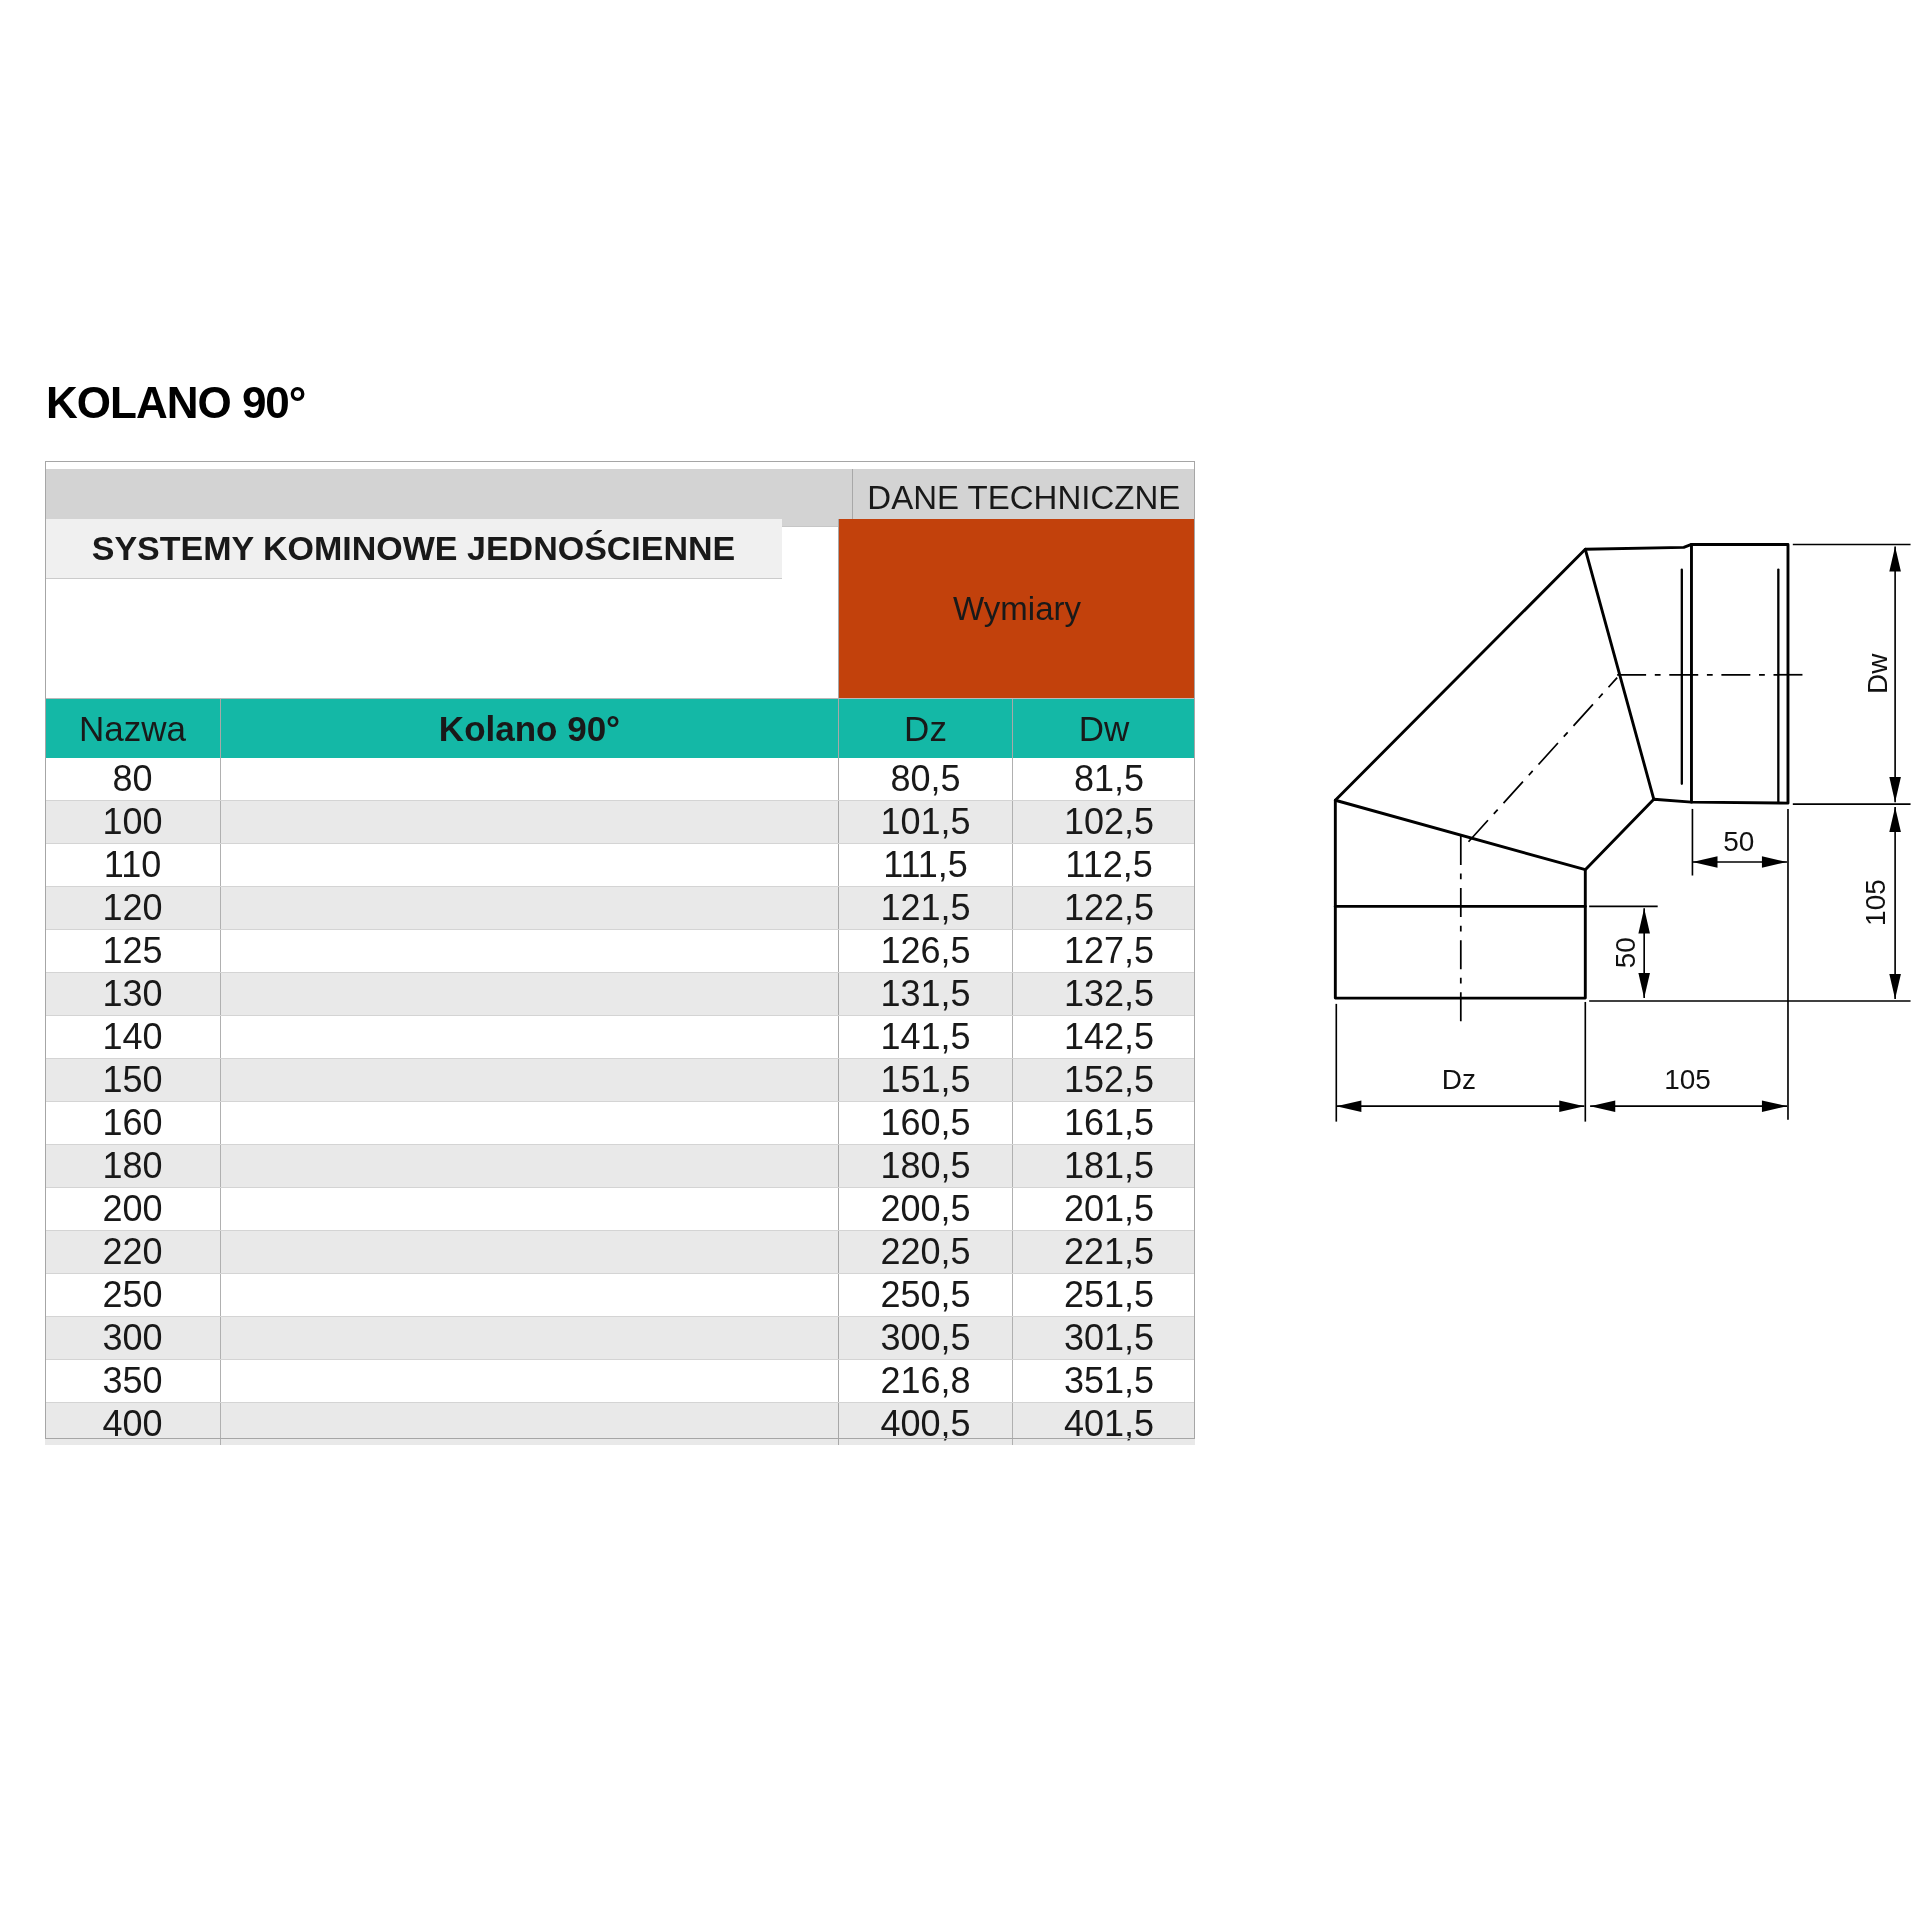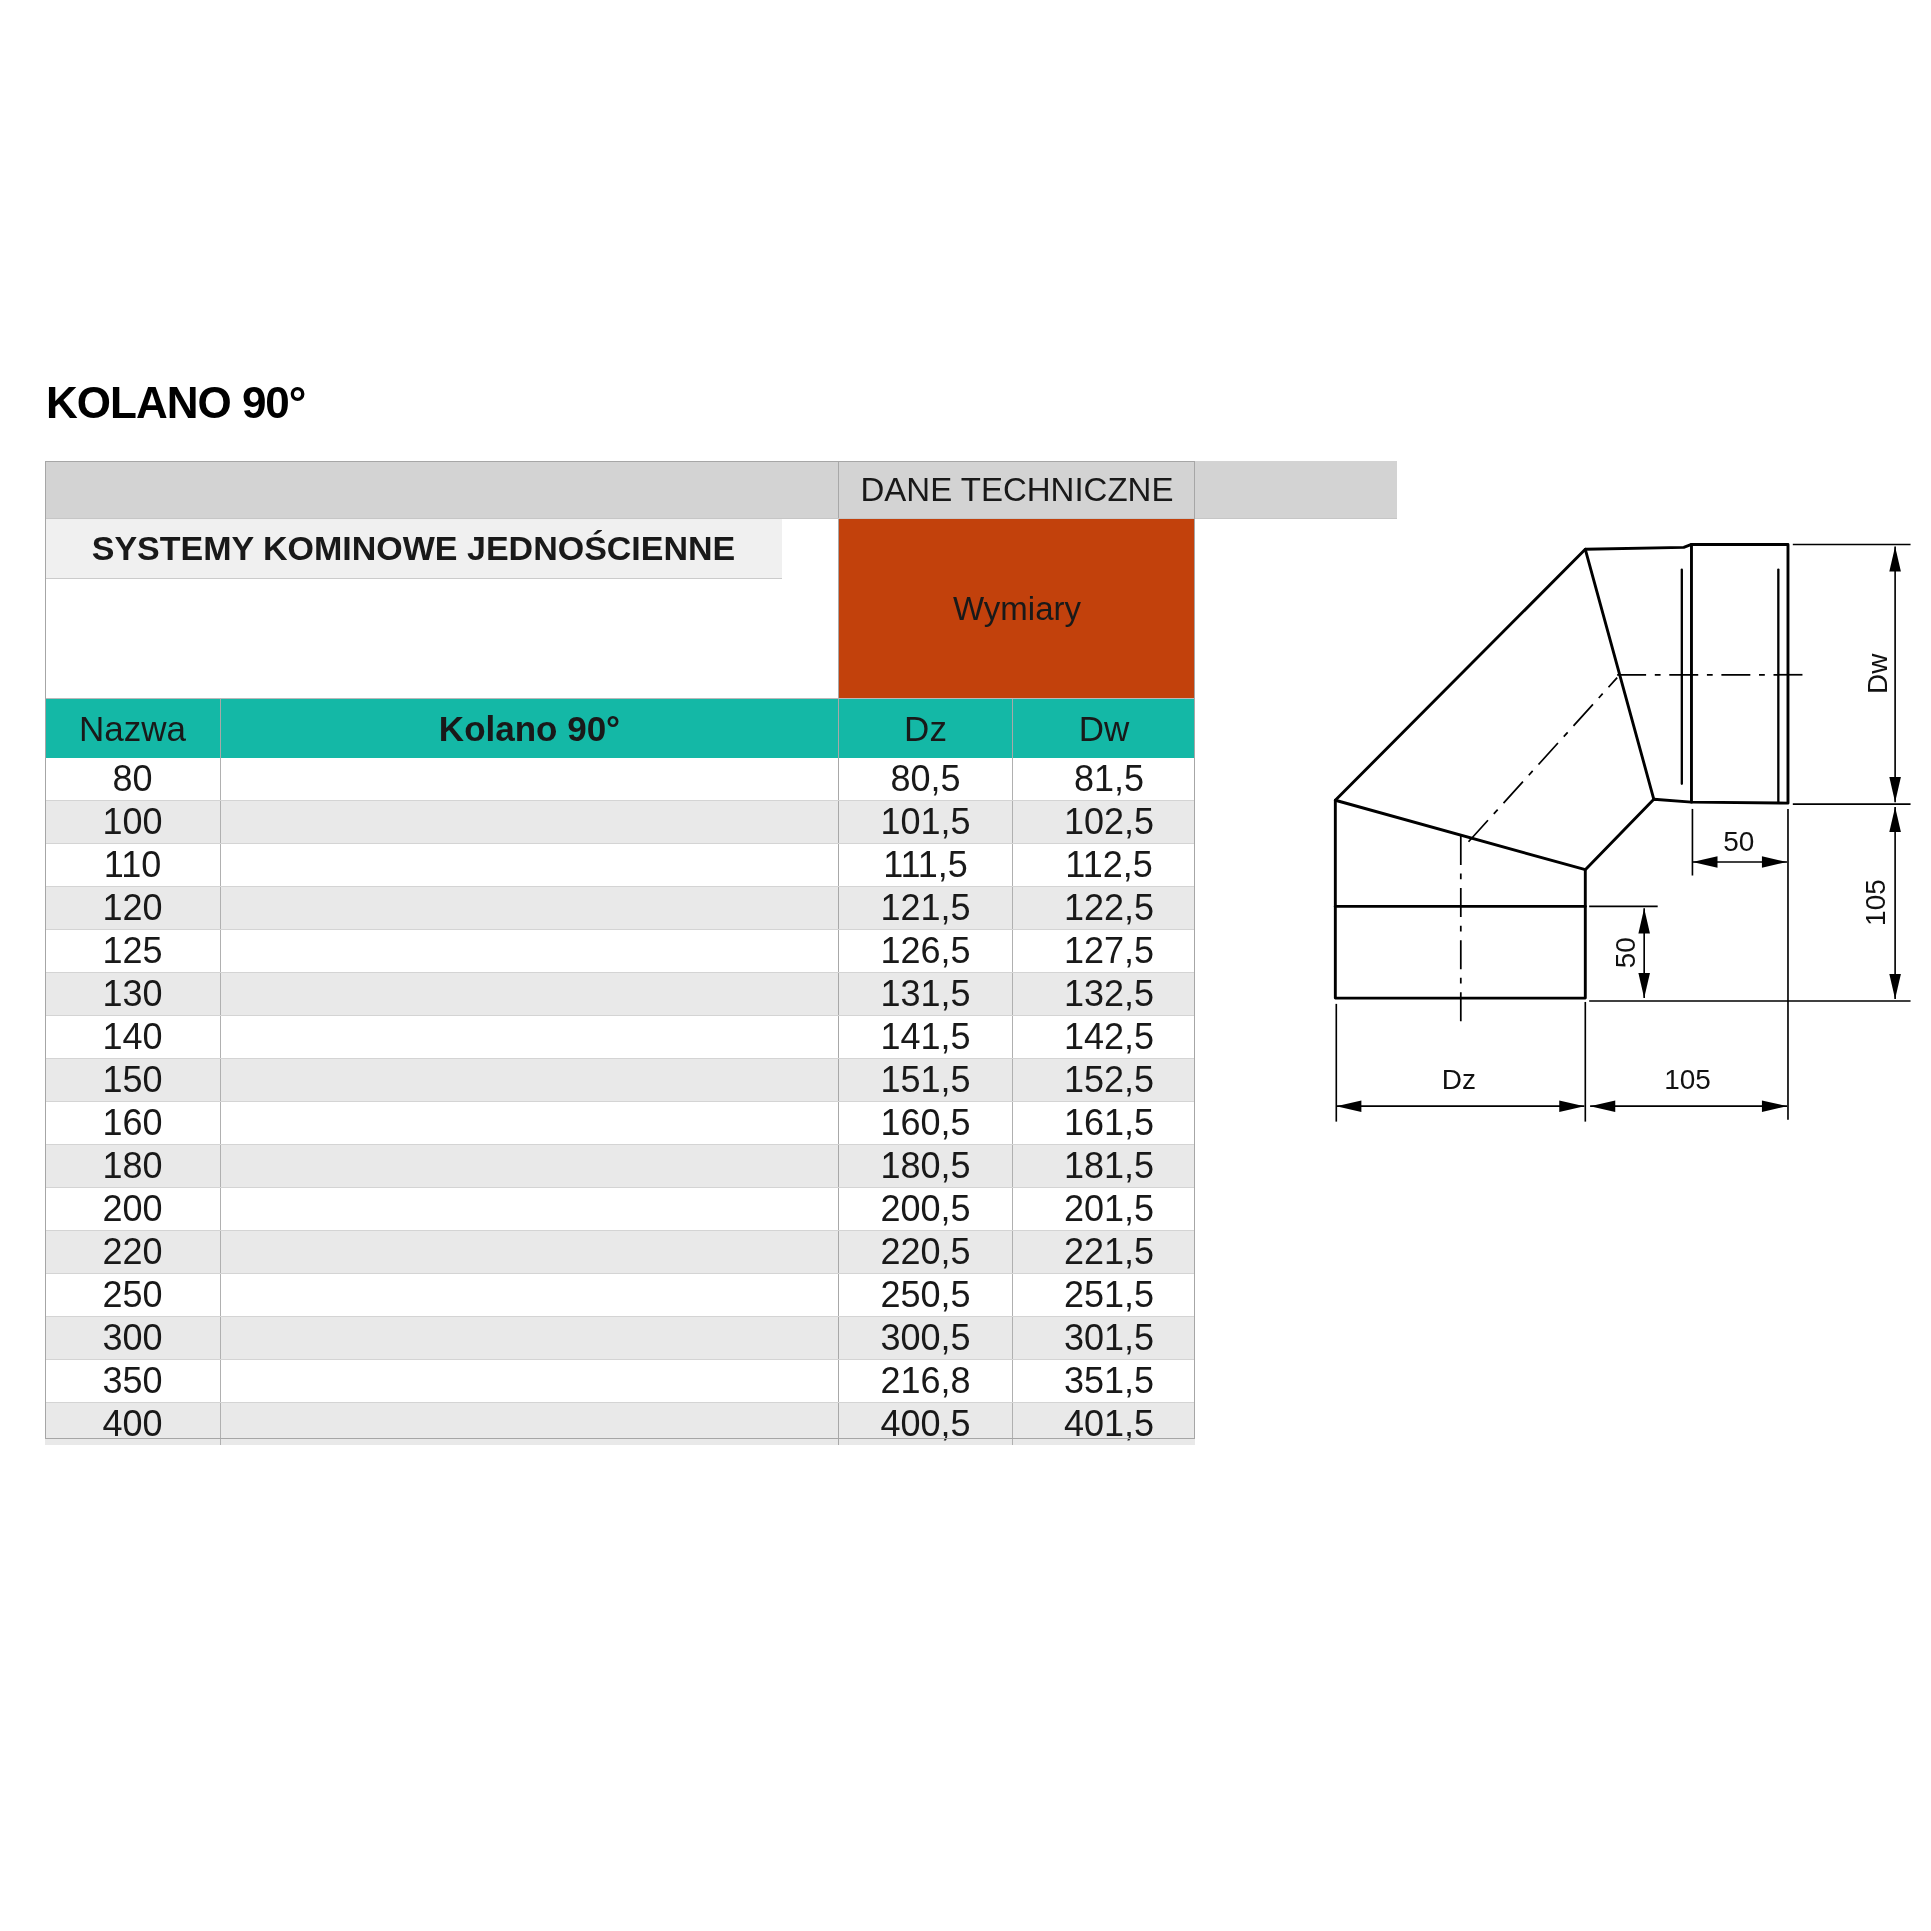--- a/index.html
+++ b/index.html
@@ -7,22 +7,22 @@
         font-family:"Liberation Sans", sans-serif;color:#191919;overflow:hidden;border-radius:25px;}
 
   .title{position:absolute;left:46px;top:378px;margin:0;
          font-size:44px;font-weight:bold;letter-spacing:-1px;color:#000;}
 
   
   .tbl{position:absolute;left:45px;top:461px;width:1150px;height:978px;}
   .tbl *,.tbl{box-sizing:border-box;}
   .tbl-outline{position:absolute;inset:0;border:1.9px solid #a6a6a6;pointer-events:none;z-index:5;}
 
-  .row-dane{position:absolute;left:0;top:0;width:1352px;height:58px;
-            background:#d3d3d3;border-bottom:1.9px solid #c6c6c6;display:flex;}
+  .row-dane{position:absolute;left:0;top:8px;width:1150px;height:58px;
+            background:#d3d3d3;border-bottom:1.9px solid #c6c6c6;display:flex;gap:44px;}
   .dane-left{width:793px;height:100%;}
   .dane-right{width:357px;height:100%;border-left:1.9px solid #a8a8a8;
               display:flex;align-items:center;justify-content:center;font-size:33px;}
 
   .row-systemy{position:absolute;left:0;top:58px;width:737px;height:60px;
                background:#f0f0f0;border-bottom:1.9px solid #cbcbcb;
                display:flex;align-items:center;justify-content:center;
                font-size:34px;font-weight:bold;}
   .cell-wymiary{position:absolute;left:793px;top:58px;width:357px;height:179px;
                 background:#c2410c;border-left:1.9px solid #a8a8a8;

